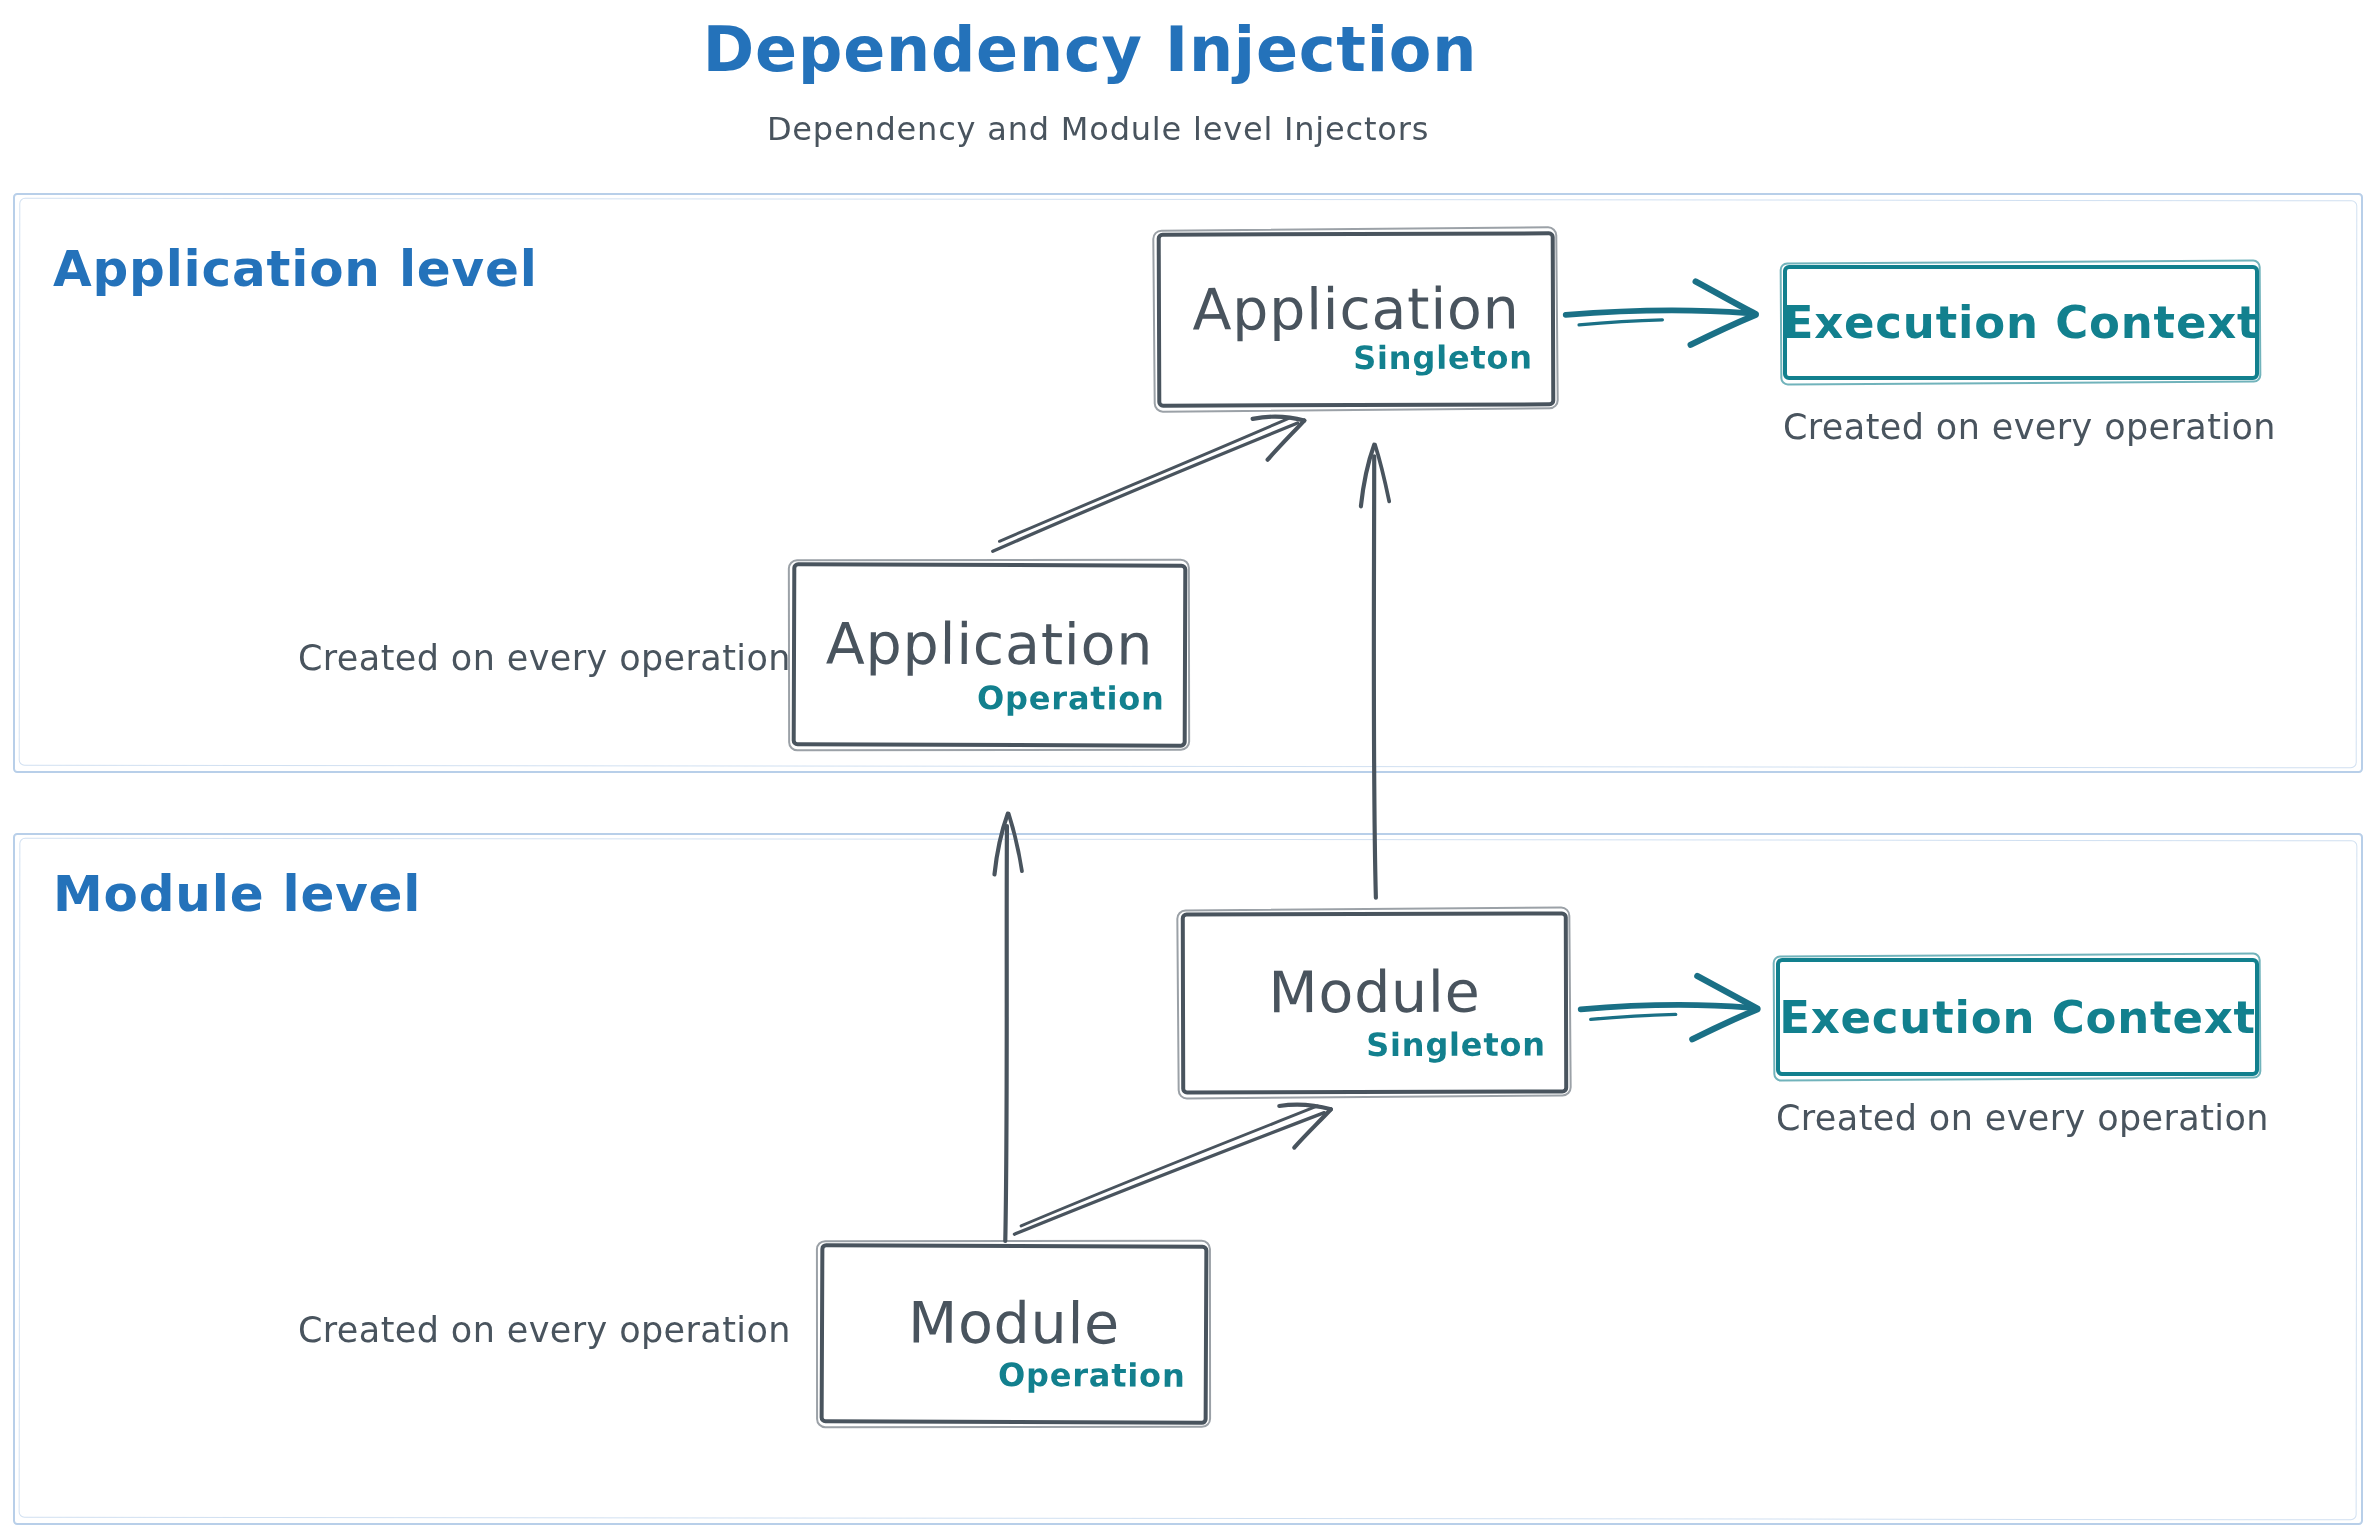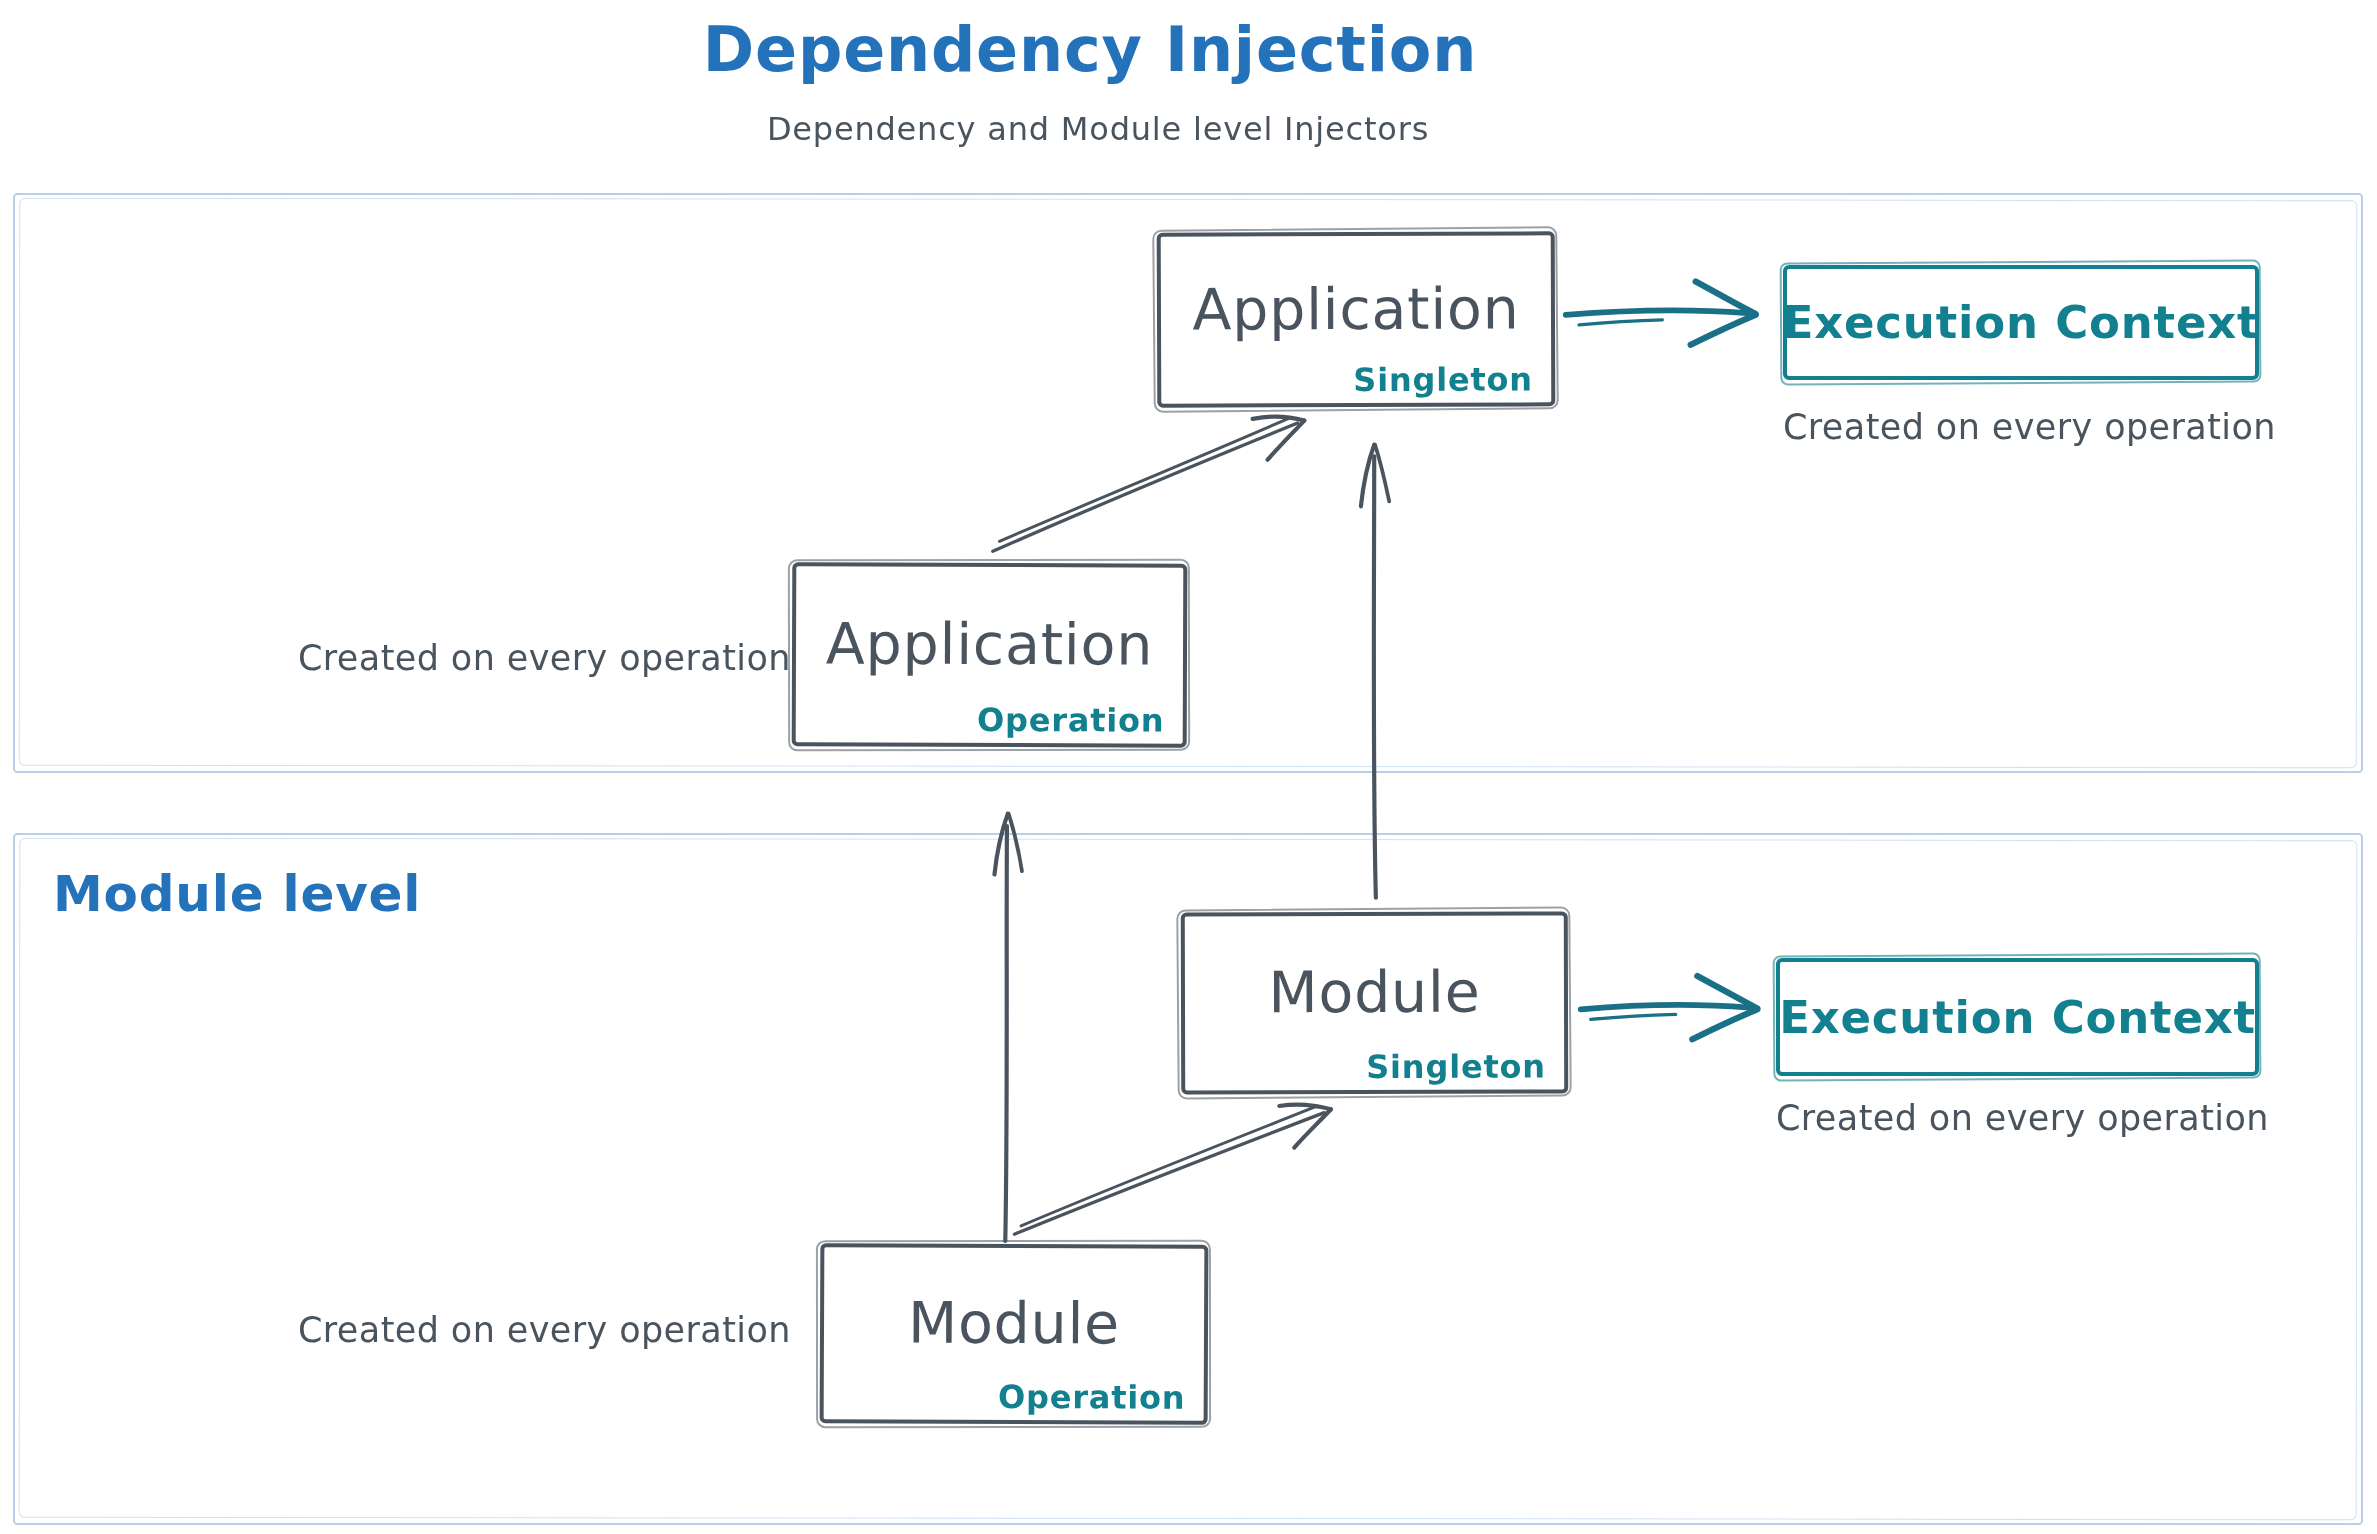--- a/index.html
+++ b/index.html
@@ -43,21 +43,21 @@
   .node::before{
     content:""; position:absolute; inset:-8.3px -6.7px -7.5px -8.3px;
     border:2.1px solid var(--ink); opacity:.55; border-radius:9.2px;
     transform:rotate(-.3deg); pointer-events:none;
   }
   .node-title{
     font-size:57px; font-weight:400; color:var(--ink); letter-spacing:0.8px;
     padding-bottom:21.7px; white-space:nowrap;
   }
   .node-badge{
-    position:absolute; right:18.3px; bottom:4px;
+    position:absolute; right:18.3px; bottom:26px;
     font-size:32px; font-weight:600; color:var(--teal); letter-spacing:0.8px; white-space:nowrap;
   }
   .node-app-singleton{left:1157px; top:232px; width:390px; height:167px; transform:rotate(-.2deg);}
   .node-app-operation{left:792px; top:563px; width:387px; height:176px; transform:rotate(.2deg);}
   .node-module-singleton{left:1181px; top:912px; width:379px; height:174px; transform:rotate(-.15deg);}
   .node-module-operation{left:820px; top:1244px; width:380px; height:172px; transform:rotate(.25deg);}
   
   .exec{
     background:#fff; border:4.6px solid var(--teal); border-radius:6px;
     display:flex; align-items:center; justify-content:center;
@@ -86,20 +86,21 @@
 </style>
 </head>
 <body>
 
 <div class="canvas">
 
   <div class="abs title">Dependency Injection</div>
   <div class="abs subtitle">Dependency and Module level Injectors</div>
 
   <div class="abs frame frame-app"></div>
+  <div class="abs level-label level-label-app">Application level</div>
 
   <div class="abs frame frame-module"></div>
   <div class="abs level-label level-label-module">Module level</div>
 
   <div class="abs node node-app-singleton">
     <span class="node-title">Application</span>
     <span class="node-badge">Singleton</span>
   </div>
 
   <div class="abs node node-app-operation">

